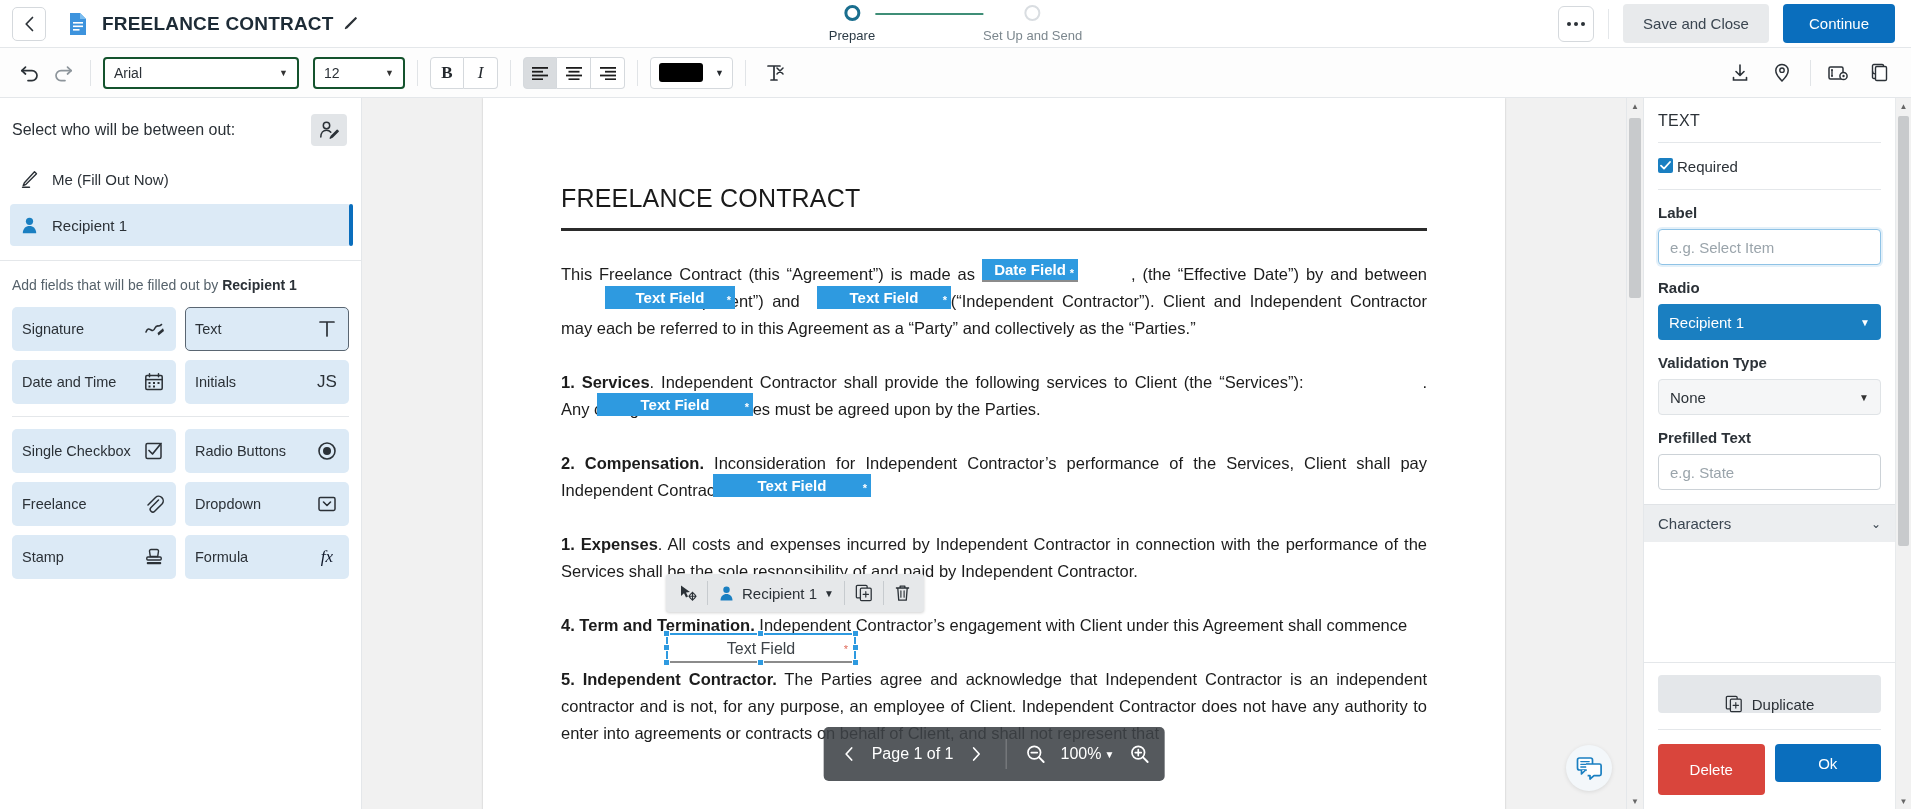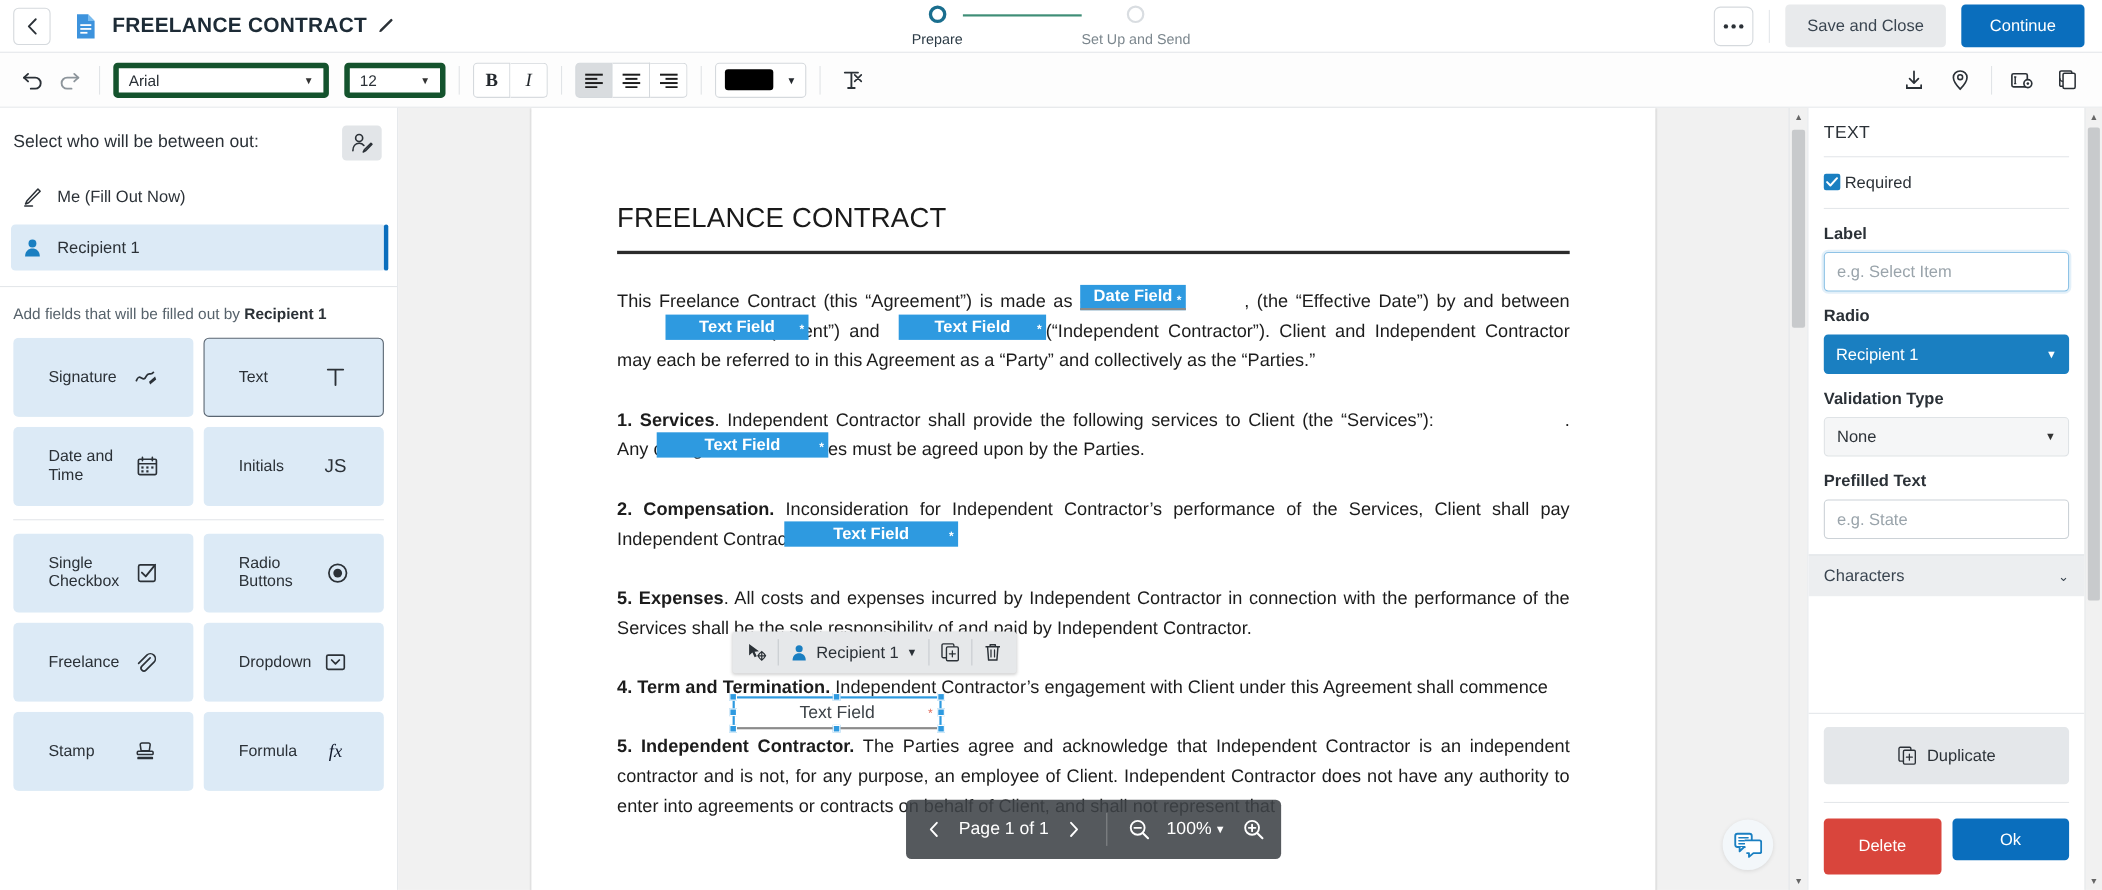--- a/index.html
+++ b/index.html
@@ -62,21 +62,21 @@
   .fmtbar {
     height: 50px; min-height: 50px; display: flex; align-items: center;
     background: #fdfdfd; border-bottom: 1px solid #e4e7ea; padding: 0 14px;
   }
   .icon-btn {
     width: 32px; height: 32px; display: flex; align-items: center; justify-content: center;
     cursor: pointer; border-radius: 4px; background: transparent; border: none;
   }
   .fsep { width: 1px; height: 26px; background: #e1e4e7; margin: 0 12px; }
   .select-box {
-    height: 32px; border: 5px solid #14532d; border-radius: 4px; background: #fff;
+    height: 32px; border: 2px solid #14532d; border-radius: 4px; background: #fff;
     display: flex; align-items: center; padding: 0 9px; cursor: pointer;
     font-size: 14px; color: #2b3137; position: relative;
   }
   .select-box .caret { margin-left: auto; font-size: 9px; color: #333; padding-left: 10px; }
   .font-select { width: 196px; }
   .size-select { width: 92px; }
   .seg-group { display: flex; }
   .seg-btn {
     width: 34px; height: 32px; border: 1px solid #d5d9dd; background: #fff;
     display: flex; align-items: center; justify-content: center; cursor: pointer;
@@ -120,22 +120,22 @@
   .who-item.selected { background: #dceaf6; }
   .who-item.selected::after {
     content: ''; position: absolute; right: -2px; top: 0; bottom: 0;
     width: 4px; background: #0a6ebd; border-radius: 2px;
   }
   .lp-divider { height: 1px; background: #e4e7ea; margin: 12px 0 0 0; }
   .lp-note { font-size: 14px; color: #56626b; padding: 16px 12px 14px 12px; }
   .lp-note b { color: #2b3137; font-weight: 700; }
   .field-grid { display: grid; grid-template-columns: 1fr 1fr; gap: 9px; padding: 0 12px; }
   .field-card {
-    background: #dceaf6; border-radius: 5px; height: 72px; display: flex;
-    align-items: center; justify-content: space-between; padding: 0 31px;
+    background: #dceaf6; border-radius: 5px; height: 44px; display: flex;
+    align-items: center; justify-content: space-between; padding: 0 9px;
     font-size: 14.5px; color: #2b3137; cursor: pointer; border: 1px solid transparent;
     line-height: 1.15;
   }
   .field-card.selected { background: #dceaf6; border: 1px solid #5a6672; }
   .field-card .fi { display: flex; align-items: center; justify-content: center; width: 24px; }
   .fg-divider { height: 1px; background: #e4e7ea; margin: 12px 12px; }
 
   
   .canvas-wrap { flex: 1; background: #f1f1f1; position: relative; overflow: hidden; display: flex; }
   .canvas-scroll { flex: 1; position: relative; overflow: hidden; }
@@ -251,22 +251,22 @@
   }
   .rp-select-grey .caret { margin-left: auto; font-size: 10px; color: #333; }
   .rp-accordion {
     background: #eceef0; margin: 14px -14px 0 -14px; padding: 10px 14px;
     display: flex; align-items: center; font-size: 15px; color: #3a4550; cursor: pointer;
     border-top: 1px solid #e0e3e6;
   }
   .rp-accordion .caret { margin-left: auto; font-size: 12px; }
   .rp-footer { border-top: 1px solid #e4e7ea; padding: 12px 14px 14px 14px; }
   .dup-btn {
-    width: 100%; height: 52px; background: #e4e7ea; border: none; border-radius: 4px;
-    display: flex; align-items: center; justify-content: center; gap: 9px;
+    width: 100%; height: 38px; background: #e4e7ea; border: none; border-radius: 4px;
+    display: flex; align-items: flex-end; justify-content: center; gap: 9px;
     font-size: 15px; color: #2b3137; cursor: pointer; font-family: "Liberation Sans", sans-serif;
   }
   .rp-btn-row { display: flex; gap: 10px; margin-top: 16px; padding-top: 14px; border-top: 1px solid #e4e7ea; }
   .btn-delete { flex: 1; background: #d9453c; color: #fff; height: 51px; font-size: 15px; }
   .btn-ok { flex: 1; background: #0a6ebd; color: #fff; height: 38px; font-size: 15px; }
 
   .rp-scrollbar { width: 16px; min-width: 16px; background: #f1f1f1; border-left: 1px solid #e7eaec; position: relative; }
   .rp-thumb { position: absolute; left: 2px; right: 2px; top: 18px; height: 430px; background: #c8cacc; border-radius: 2px; }
 </style>
 </head>
@@ -592,21 +592,21 @@
 
             <div class="doc-p" style="margin-top:27px">
               <b>2. Compensation.</b><span> Inconsideration for Independent Contractor’s performance of the Services, Client shall pay Independent Contractor: </span>
               <div class="fld" style="left:152px; top:24px; width:158px; height:23px;">
                 <span>Text Field</span>
                 <span class="ast">*</span>
               </div>
             </div>
 
             <div class="doc-p" style="margin-top:27px">
-              <b>5. Expenses</b><span>. All costs and expenses incurred by Independent Contractor in connection with the performance of the Services shall be the sole responsibility of and paid by Independent Contractor.</span>
+              <b>1. Expenses</b><span>. All costs and expenses incurred by Independent Contractor in connection with the performance of the Services shall be the sole responsibility of and paid by Independent Contractor.</span>
             </div>
 
             <div class="doc-p" style="margin-top:27px">
               <b>4. Term and Termination.</b><span> Independent Contractor’s engagement with Client under this Agreement shall commence </span>
 
               
               <div class="fld-toolbar" style="left:105px; top:-38px;">
                 <div class="ft-btn">
                   <svg width="18" height="18" viewBox="0 0 18 18">
                     <path d="M2 1.5 L2 12 L5 9.2 L7 13.5 L9 12.5 L7 8.4 L11 8 Z" fill="#2b3137"></path>

